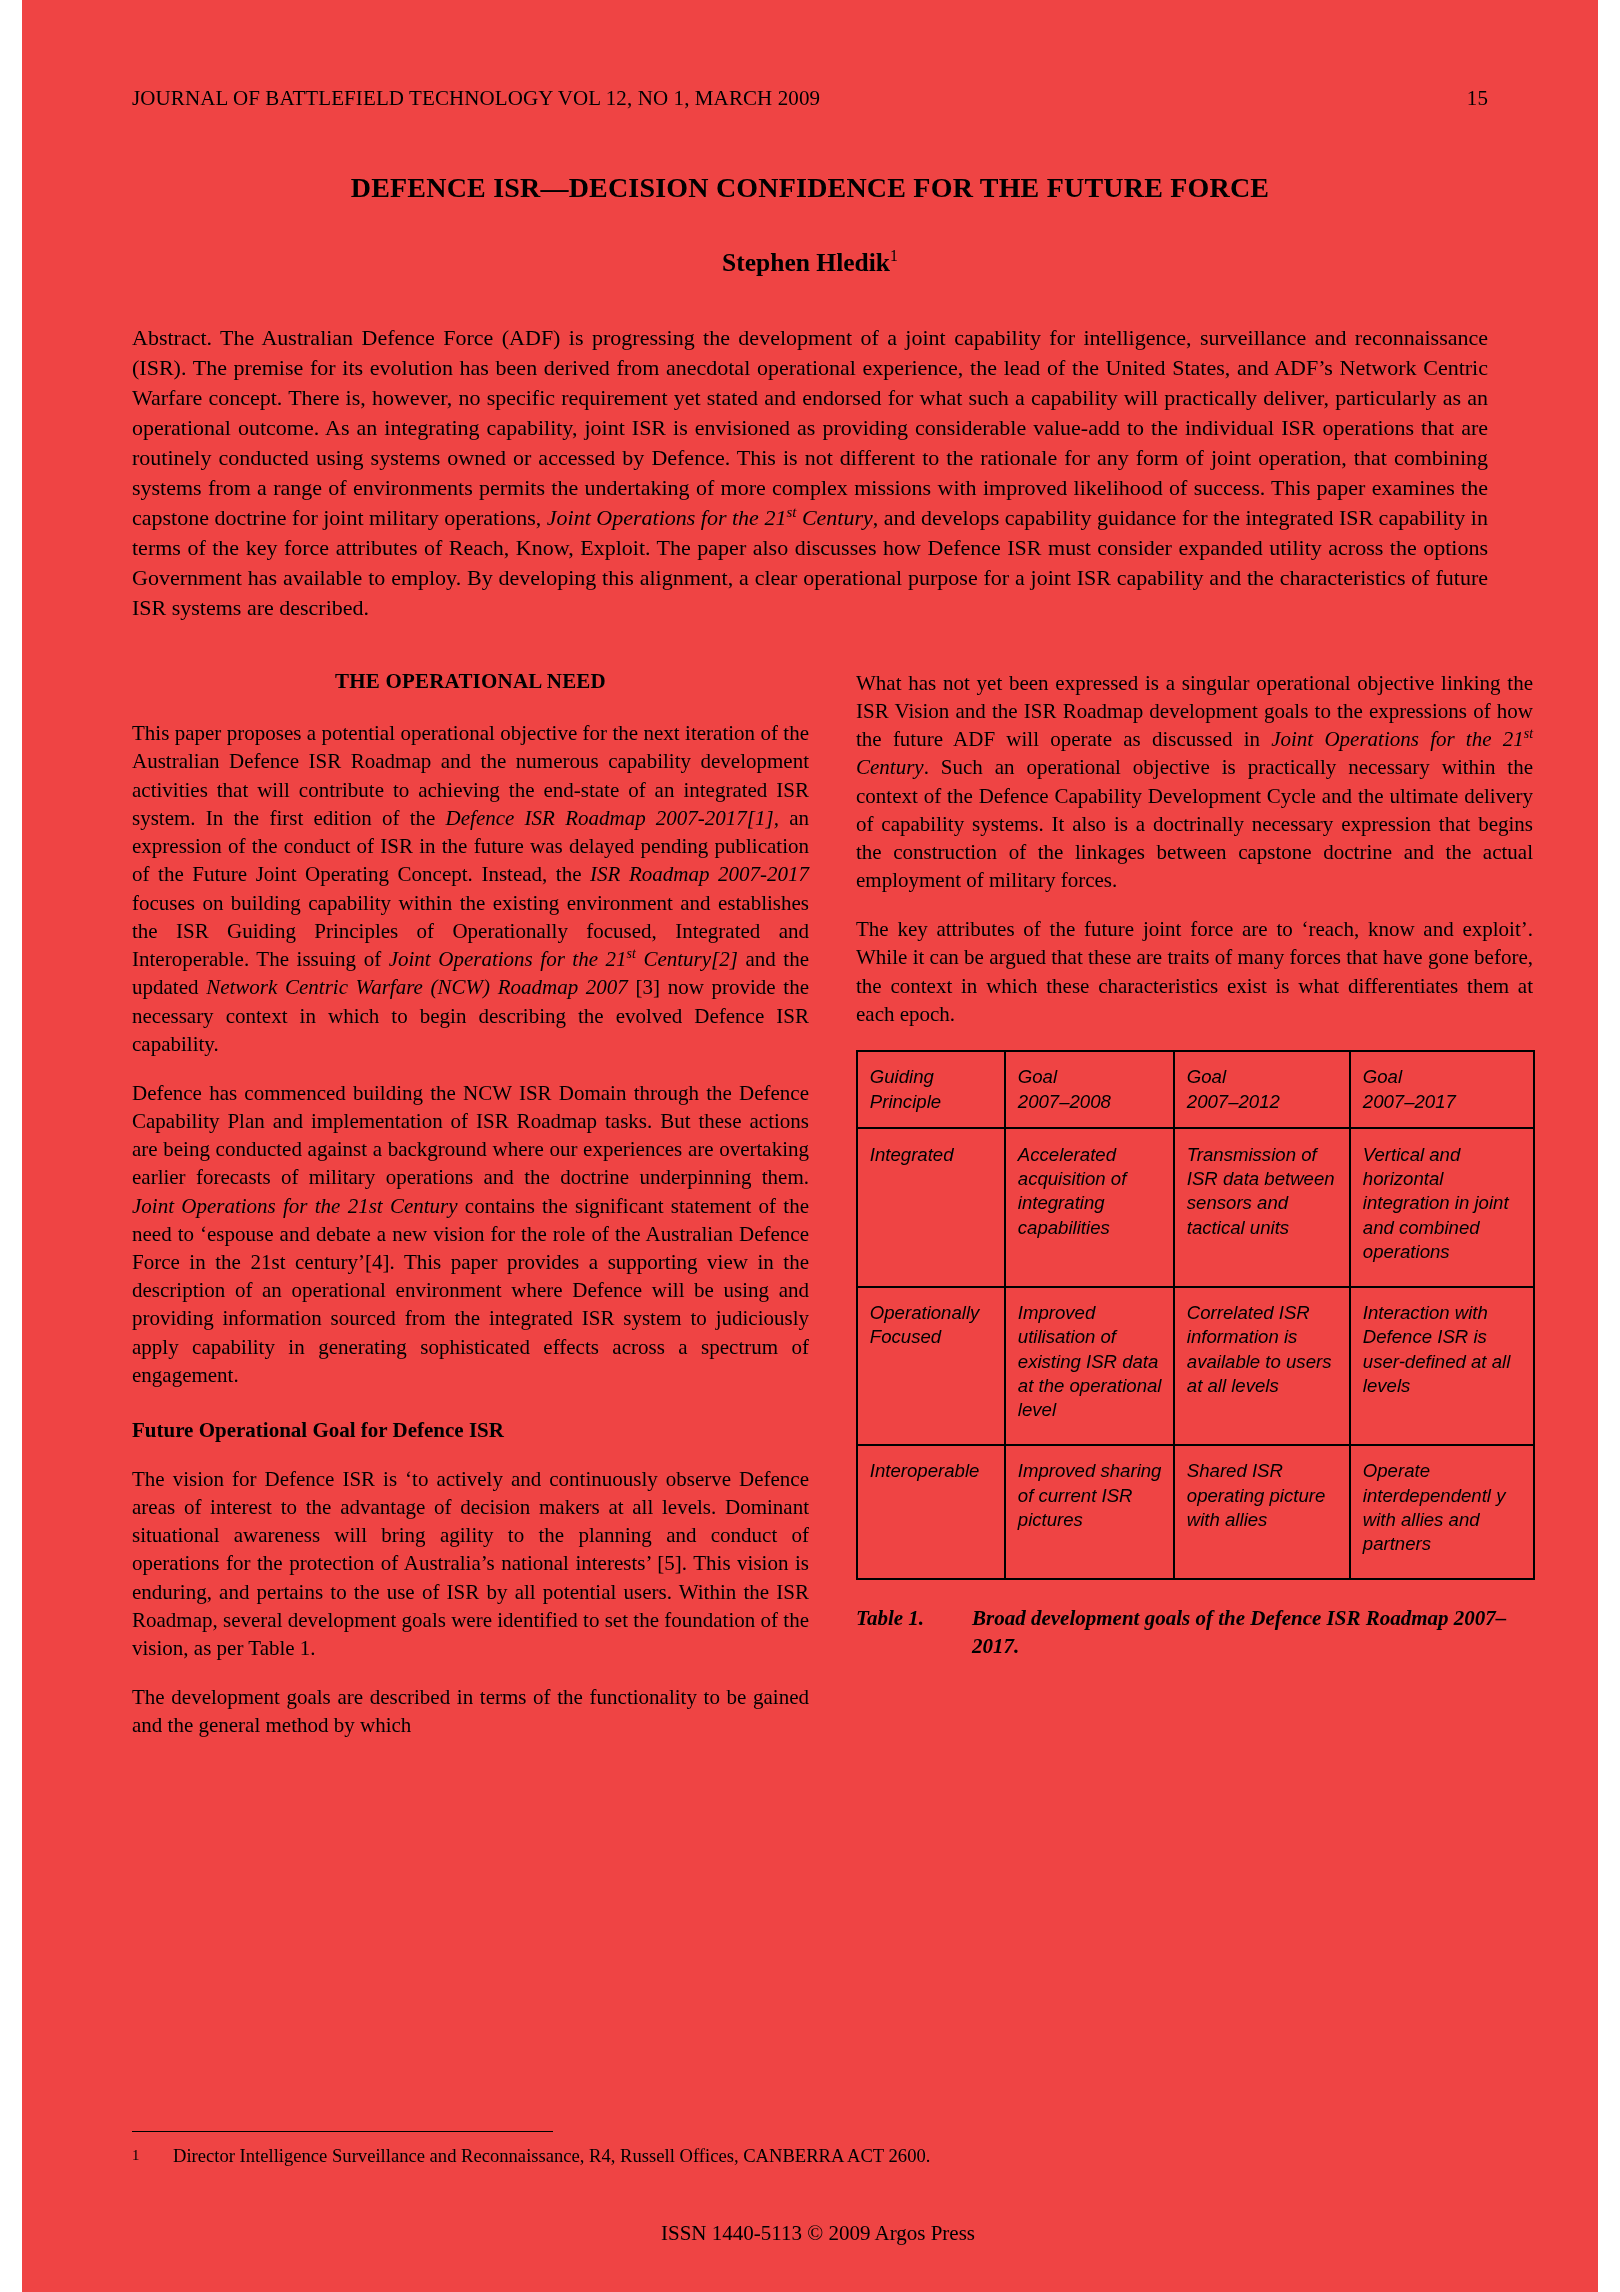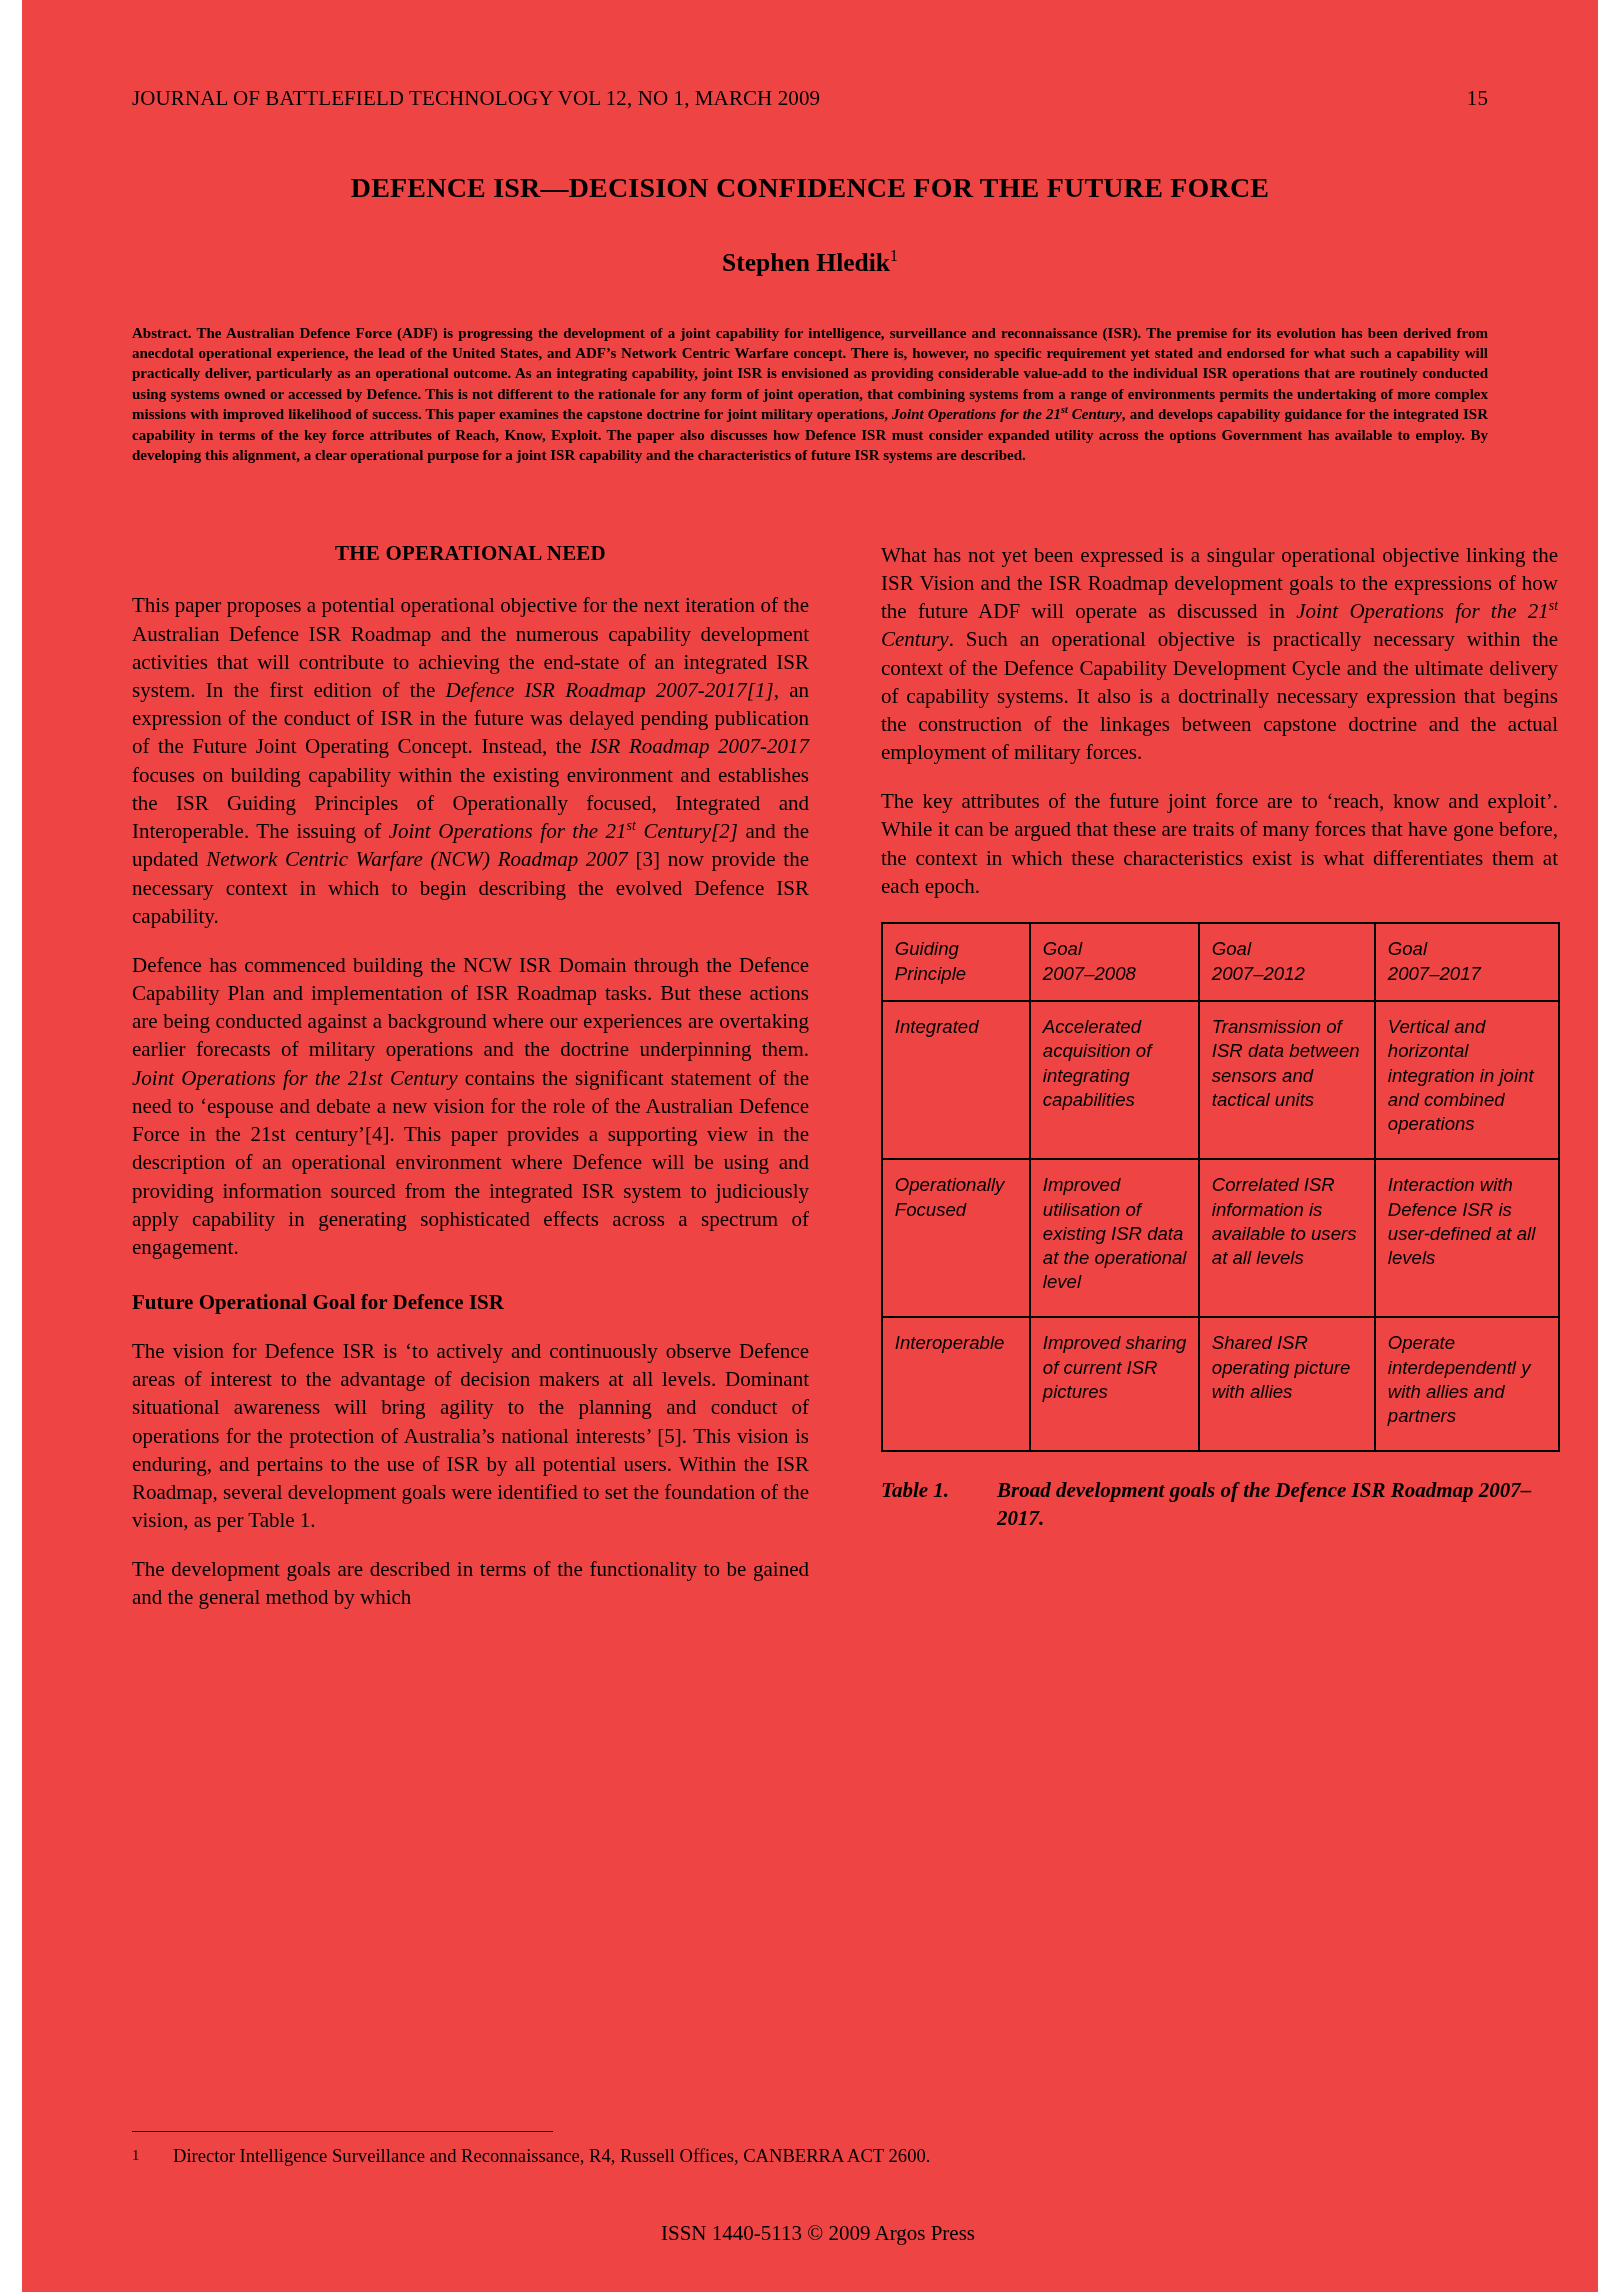--- a/index.html
+++ b/index.html
@@ -43,35 +43,35 @@
   .author {
     text-align: center;
     font-weight: bold;
     font-size: 25.5px;
     margin: 0 0 45px 0;
   }
   .author sup { font-size: 15.7px; font-weight: normal; vertical-align: super; }
 
   
   .abstract {
-    font-weight: bold;
-    font-size: 15px;
+    font-weight: normal;
+    font-size: 22px;
     line-height: 1.365;
     text-align: justify;
     text-justify: inter-word;
-    margin: 0 0 75px 0;
+    margin: 0 0 46px 0;
     hyphens: none;
   }
   .abstract i { font-style: italic; }
   .abstract sup { font-size: 0.68em; vertical-align: super; line-height: 0; }
 
   
   .columns {
     display: flex;
-    gap: 72px;
+    gap: 47px;
     align-items: flex-start;
   }
   .col {
     width: 677px;
     flex: 0 0 677px;
   }
   .sec-head {
     text-align: center;
     font-weight: bold;
     font-size: 21px;

